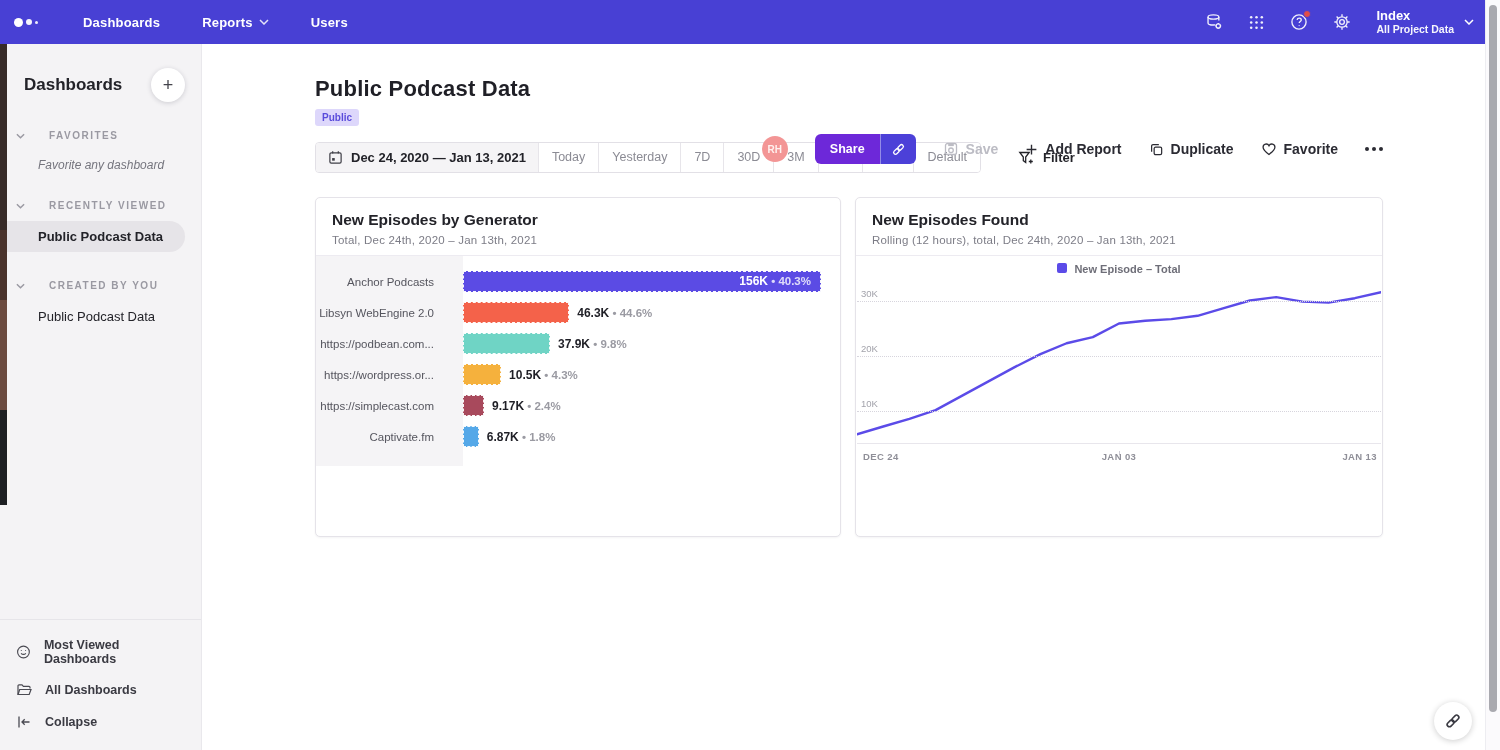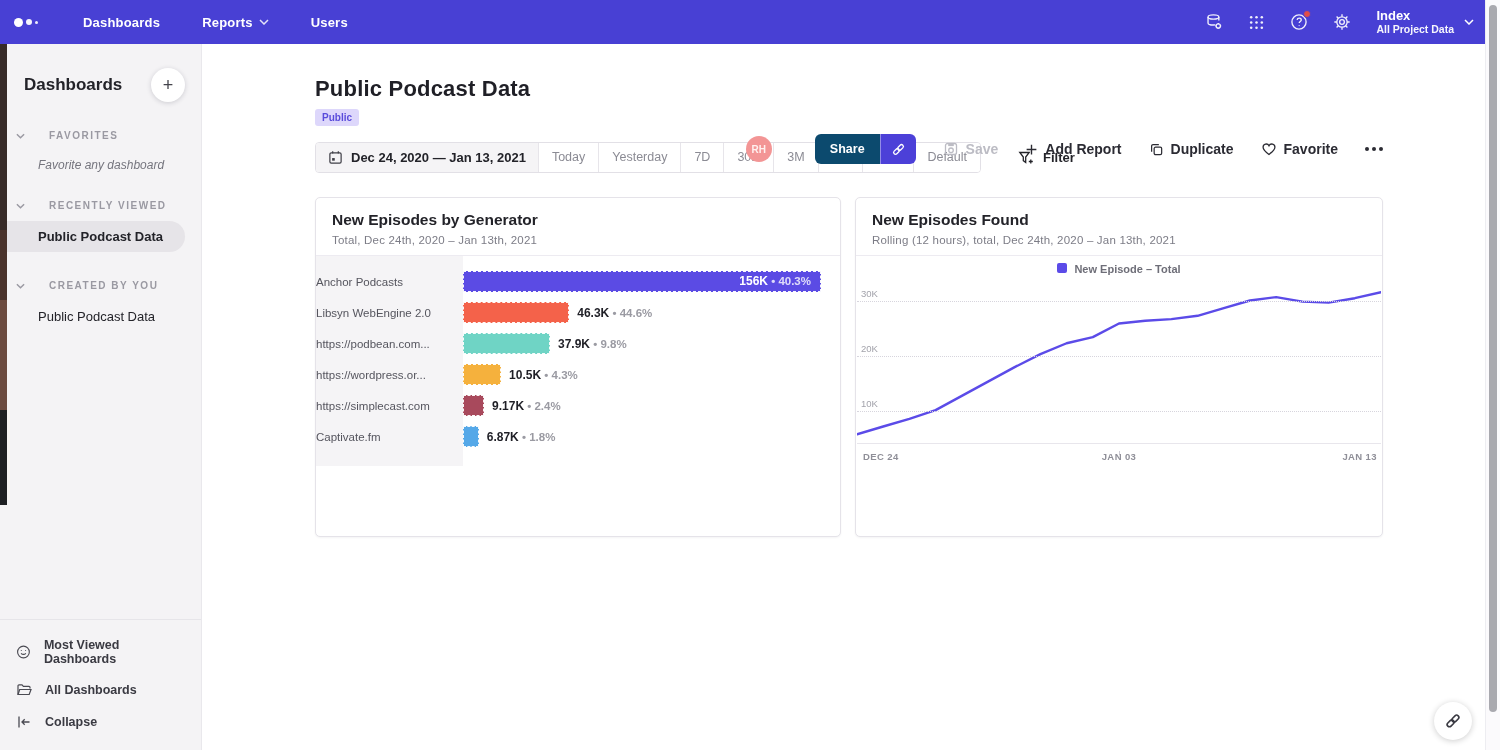--- a/index.html
+++ b/index.html
@@ -49,21 +49,21 @@
   .strip .s4 { height:95px;  background:#1d1f23; }
 
   
   .main { position:absolute; left:202px; top:44px; right:0; bottom:0; background:#fff; padding:32px 117px 0 113px; }
   .page-title { font-size:22px; font-weight:700; color:#1f1f26; letter-spacing:.2px; }
   .badge { display:inline-block; margin-top:7px; background:#ddd7fb; color:#5a4cdb; font-size:10px; font-weight:700; padding:3px 7px; border-radius:3px; }
 
   .actions { position:absolute; top:90px; right:117px; display:flex; align-items:center; gap:27px; }
   .avatar { width:26px; height:26px; border-radius:50%; background:#f39595; color:#fff0ee; font-size:10px; font-weight:700; display:flex; align-items:center; justify-content:center; cursor:pointer; }
   .share-group { display:flex; cursor:pointer; }
-  .share-btn { background:#0c4a6e; color:#fff; font-size:12.5px; font-weight:700; padding:8px 15px; border-radius:6px 0 0 6px;margin-left:16px; }
+  .share-btn { background:#6d28d9; color:#fff; font-size:12.5px; font-weight:700; padding:8px 15px; border-radius:6px 0 0 6px; }
   .share-link { background:#4c40d8; color:#fff; padding:7px 10px; border-left:1px solid rgba(255,255,255,.4); border-radius:0 6px 6px 0; display:flex; align-items:center; }
   .action { display:flex; align-items:center; gap:7px; font-size:14px; font-weight:700; color:#2b2b33; cursor:pointer; }
   .action.disabled { color:#bcbcc4; cursor:default; }
   .dots { display:flex; gap:3px; cursor:pointer; }
   .dots i { width:4px; height:4px; border-radius:50%; background:#2b2b33; }
 
   .date-row { display:flex; align-items:center; margin-top:16px; }
   .date-group { display:inline-flex; border:1px solid #e2e0e6; border-radius:4px; overflow:hidden; background:#fff; }
   .date-current { display:flex; align-items:center; gap:8px; background:#f5f4f6; padding:7px 12px; font-size:13px; font-weight:700; color:#232329; cursor:pointer; }
   .date-current svg { color:#3f3f47; }
@@ -76,21 +76,21 @@
   .card.c2 { flex:1; }
   .card-head { padding:13px 16px 9px 16px; border-bottom:1px solid #edebf1; }
   .card-title { font-size:15.5px; font-weight:700; color:#232329; }
   .card-sub { font-size:11.5px; color:#7c7c86; margin-top:5px; letter-spacing:.2px; }
 
   
   .gen-body { position:relative; height:210px; }
   .gen-labelbg { position:absolute; left:0; top:0; bottom:0; width:147px; background:#f5f4f6; }
   .gen-rows { position:relative; padding:10px 19px 0 0; }
   .gen-row { display:flex; align-items:center; height:31px; }
-  .gen-label { width:147px; flex:0 0 147px; padding-right:13px; font-size:11.5px; color:#55555e; }
+  .gen-label { width:147px; flex:0 0 147px; text-align:right; padding-right:29px; font-size:11.5px; color:#55555e; }
   .gen-barwrap { flex:1; display:flex; align-items:center; position:relative; height:21px; }
   .gen-bar { height:21px; border:1px dashed rgba(255,255,255,.95); position:relative; }
   .gen-val { margin-left:8px; font-size:12px; font-weight:700; color:#1f1f26; white-space:nowrap; }
   .gen-val .pct { font-weight:600; color:#9a9aa2; font-size:11.5px; }
   .gen-val.inside { position:absolute; right:9px; top:2px; margin:0; color:#fff; }
   .gen-val.inside .pct { color:rgba(255,255,255,.8); }
 
   
   .legend { display:flex; align-items:flex-start; justify-content:center; gap:7px; margin-top:7px; height:16px; }
   .legend-sq { width:10px; height:10px; border-radius:2px; }

